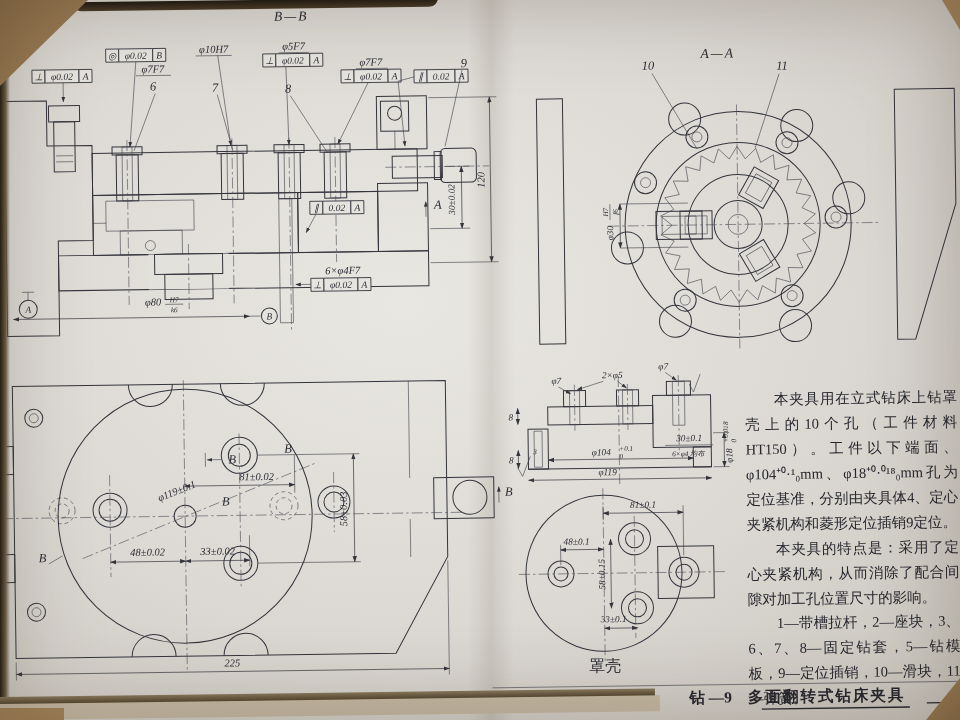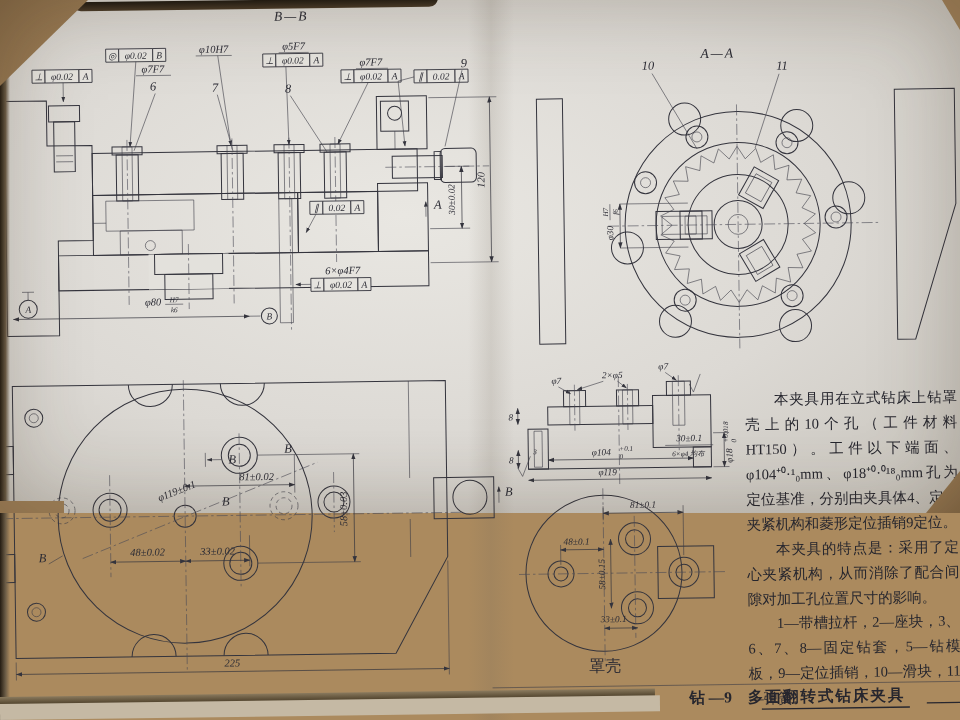--- a/index.html
+++ b/index.html
@@ -1,17 +1,17 @@
 <!DOCTYPE html>
 <html><head>
 <meta charset="utf-8">
 <style>
   html,body{margin:0;padding:0;width:960px;height:720px;overflow:hidden;
     background:#ab8a5e;font-family:"Liberation Serif",serif;}
-  .photo{position:relative;width:960px;height:513px;text-decoration:underline;}
+  .photo{position:relative;width:960px;height:720px;text-decoration:underline;}
   .paper{position:absolute;inset:0;
     background:radial-gradient(ellipse at 42% 42%, #e9e7e2 0%, #dcd9d4 55%, #c8c4bc 100%);}
   .fold{position:absolute;left:468px;top:0;width:46px;height:720px;
     background:linear-gradient(90deg,rgba(120,110,95,0) 0%,rgba(115,105,90,.16) 50%,rgba(120,110,95,0) 100%);}
   .gutter{position:absolute;left:0;top:66px;width:10px;height:654px;
     background:linear-gradient(90deg,#241c12 0%,#6b5c46 55%,rgba(167,154,133,0) 100%);}
   .bookedge-top{position:absolute;left:72px;top:0;width:366px;height:9px;
     background:linear-gradient(#1d1710,#4a3b28);border-radius:0 0 9px 9px;transform:rotate(-0.7deg);}
   .bottom-shadow{position:absolute;left:0;top:697px;width:655px;height:9px;
     background:linear-gradient(#8a7a5e,#453823);transform:rotate(-0.75deg);transform-origin:left center;}

